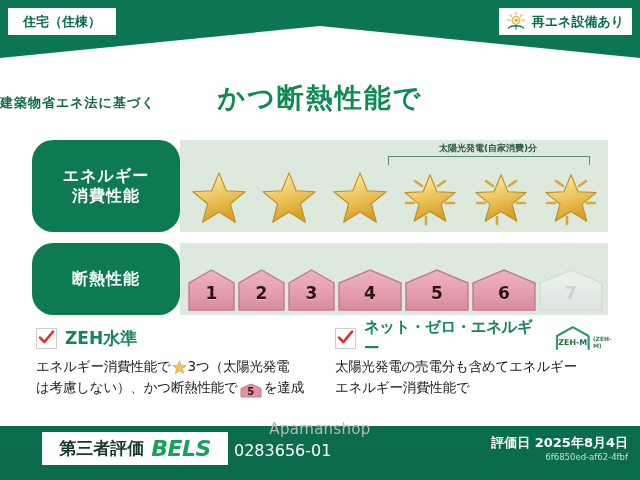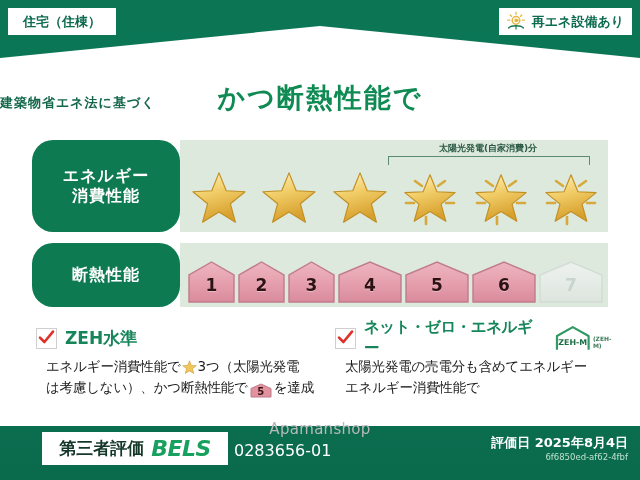--- a/index.html
+++ b/index.html
@@ -46,21 +46,21 @@
     color:#13674a;font-weight:bold;font-size:13px;letter-spacing:1px;z-index:4;margin-top:34px;
   }
   .main-title{
     position:absolute;left:0;right:0;top:80px;text-align:center;
     color:#0e8a52;font-weight:bold;font-size:27px;letter-spacing:2px;z-index:4;
   }
 
   
   .row{position:absolute;display:flex;align-items:stretch;z-index:4;}
   .row-energy{left:32px;top:140px;width:576px;height:92px;}
-  .row-insul {left:32px;top:243px;width:576px;height:64px;}
+  .row-insul {left:32px;top:243px;width:576px;height:72px;}
 
   .row-label{
     width:148px;flex:0 0 148px;background:#0d7a52;color:#ffffff;
     display:flex;flex-direction:column;align-items:center;justify-content:center;
     font-weight:bold;font-size:16px;line-height:1.25;letter-spacing:1px;border-radius:21px;
   }
   .row-label span{display:block;}
   .row-body{flex:1;background:#dce9dc;position:relative;}
   .row-insul .row-body{background:#dde9dd;}
 
@@ -111,21 +111,20 @@
   .chk{
     width:19px;height:19px;flex:0 0 19px;border:1.6px solid #cfcfcf;background:#fff;
     position:relative;
   }
   .chk svg{position:absolute;left:1px;top:0px;width:17px;height:17px;}
   .crit-title{color:#17855a;font-weight:bold;font-size:17px;letter-spacing:0px;}
   .crit-title.small{font-size:15.5px;letter-spacing:-0.5px;}
   .crit-body{
     margin-top:6px;color:#1b1b1b;font-size:13.5px;line-height:1.55;
     letter-spacing:-0.2px;
-    margin-left:10px;
   }
   .inline-star{display:inline-block;width:15px;height:15px;vertical-align:-3px;margin:0 1px;}
   .inline-grade{
     display:inline-block;position:relative;width:22px;height:15px;vertical-align:-3px;
     margin:0 2px;
   }
   .inline-grade svg{position:absolute;left:0;top:0;width:22px;height:15px;}
   .inline-grade b{
     position:relative;z-index:2;display:block;text-align:center;font-size:10px;
     line-height:17px;color:#3a1515;

